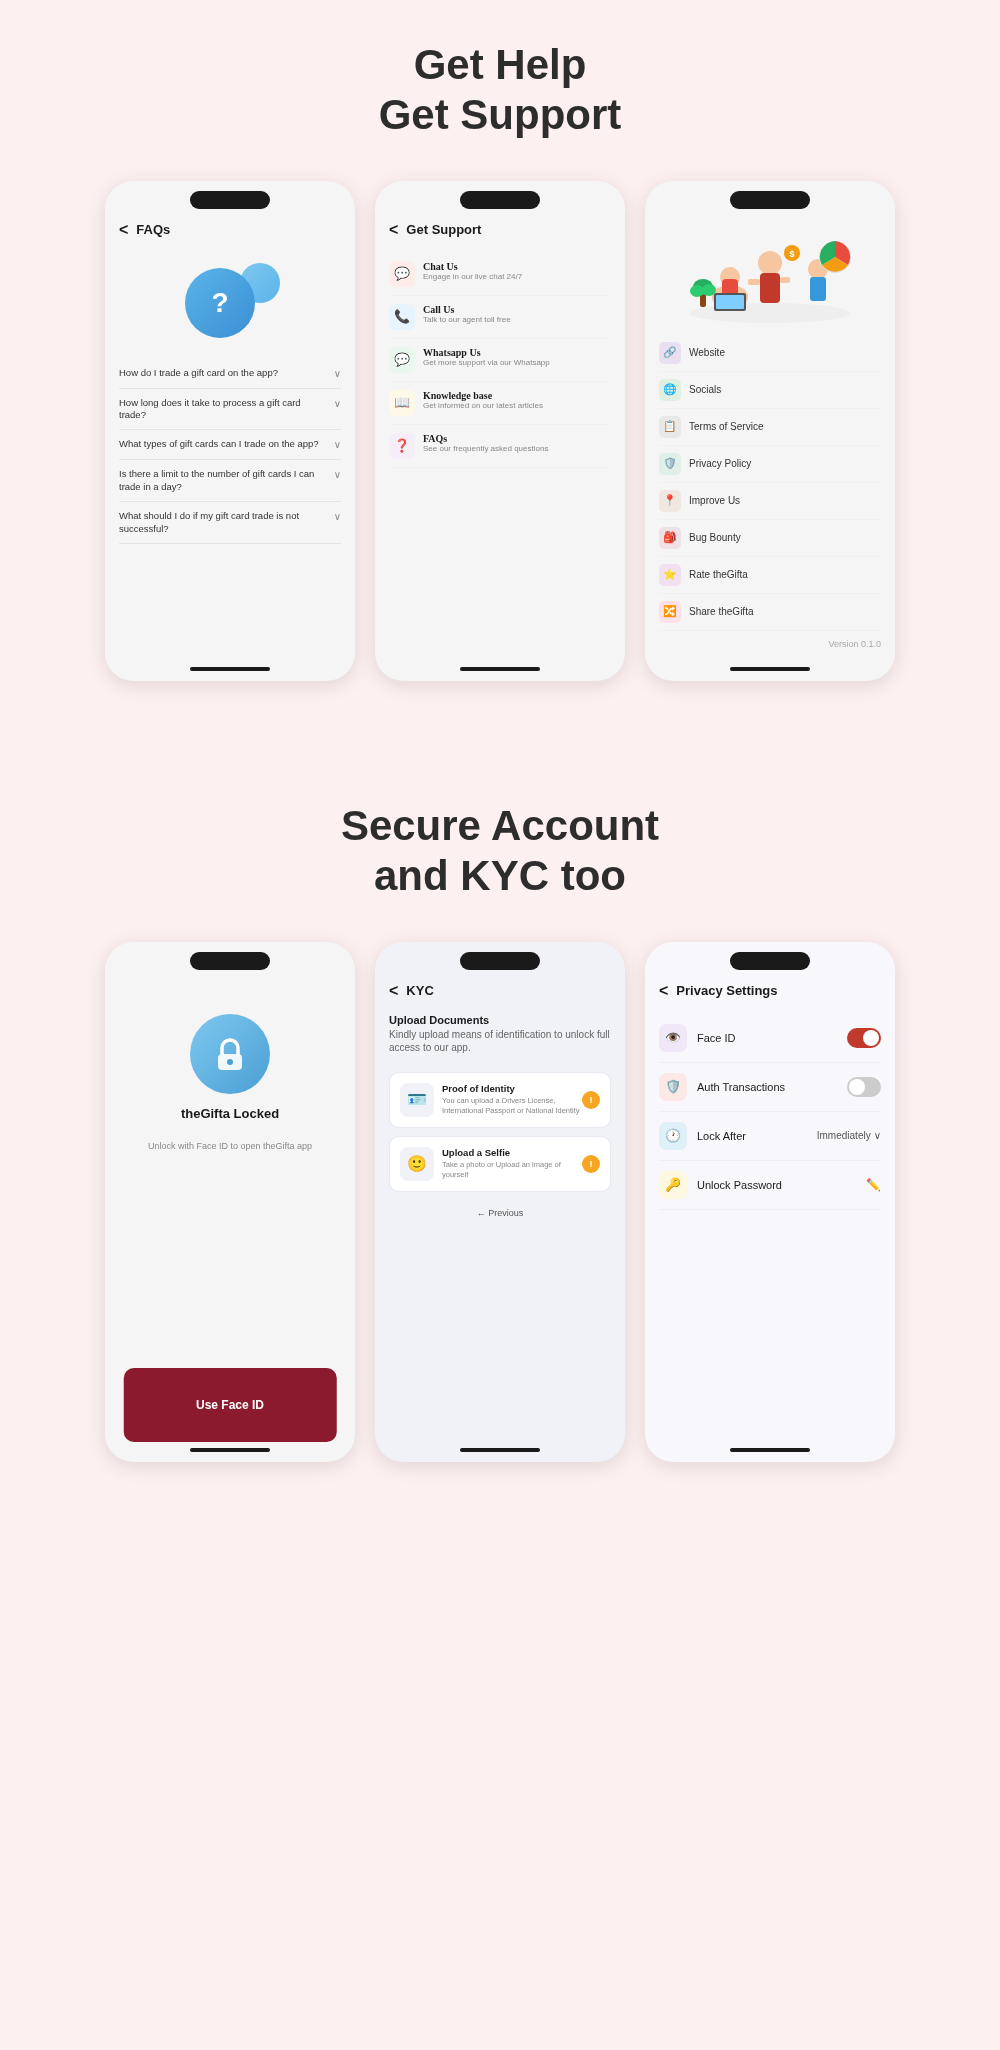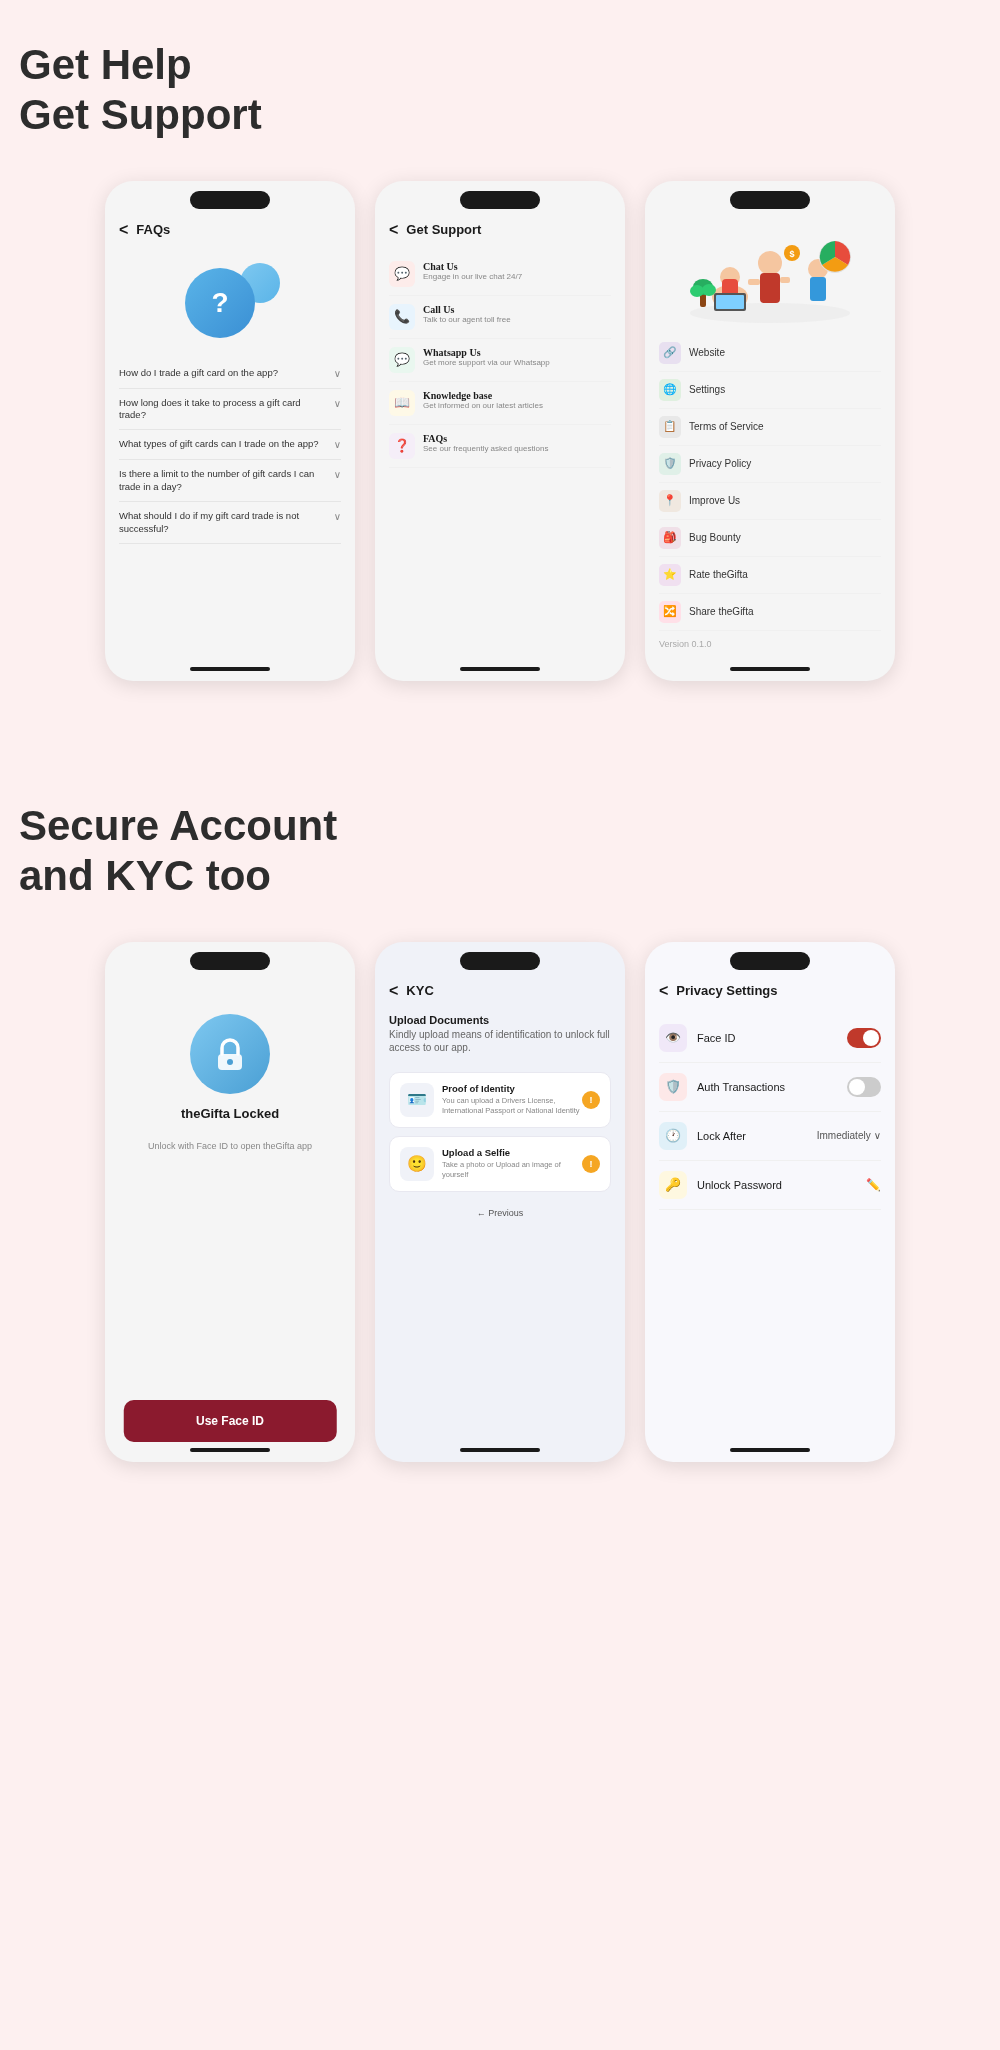--- a/index.html
+++ b/index.html
@@ -5,22 +5,22 @@
     * { margin: 0; padding: 0; box-sizing: border-box; }
     body {
       background-color: #fdf0f0;
       font-family: -apple-system, BlinkMacSystemFont, 'Segoe UI', sans-serif;
       width: 1000px;
       min-height: 2050px;
     }
 
     
     .section-title {
-      text-align: left;
-      padding: 40px 19px 30px;
+      text-align: center;
+      padding: 40px 4px 30px;
       font-size: 42px;
       font-weight: 800;
       color: #2d2d2d;
       line-height: 1.2;
     }
 
     
     .phones-row {
       display: flex;
       justify-content: center;
@@ -170,21 +170,21 @@
       border-radius: 5px;
       margin-right: 8px;
       display: flex;
       align-items: center;
       justify-content: center;
       font-size: 11px;
       flex-shrink: 0;
     }
 
     .version-text {
-      text-align: left;
+      text-align: right;
       font-size: 9px;
       color: #aaa;
       margin-top: 8px;
     }
 
     
     .lock-illustration {
       display: flex;
       flex-direction: column;
       align-items: center;
@@ -206,21 +206,21 @@
     }
 
     .locked-title { font-size: 13px; font-weight: 700; color: #1a1a1a; margin-bottom: 20px; }
     .locked-sub { font-size: 9px; color: #888; text-align: center; line-height: 1.3; }
 
     .use-face-btn {
       background: #8b1a2e;
       color: white;
       border: none;
       border-radius: 10px;
-      padding: 14px 0;
+      padding: 30px 0;
       width: 85%;
       margin: auto;
       display: block;
       font-size: 12px;
       font-weight: 600;
       cursor: pointer;
       position: absolute;
       bottom: 20px;
       left: 50%;
       transform: translateX(-50%);
@@ -495,21 +495,21 @@
           <ellipse cx="29" cy="65" rx="7" ry="6" fill="#2ecc71"></ellipse>
         </svg>
       </div>
       <div class="phone-content" style="padding-top:0;">
         <div class="link-item">
           <div class="link-icon" style="background:#e8e0f0;">🔗</div>
           <span>Website</span>
         </div>
         <div class="link-item">
           <div class="link-icon" style="background:#e0f0e0;">🌐</div>
-          <span>Settings</span>
+          <span>Socials</span>
         </div>
         <div class="link-item">
           <div class="link-icon" style="background:#e8e8e8;">📋</div>
           <span>Terms of Service</span>
         </div>
         <div class="link-item">
           <div class="link-icon" style="background:#e0f0e8;">🛡️</div>
           <span>Privacy Policy</span>
         </div>
         <div class="link-item">

